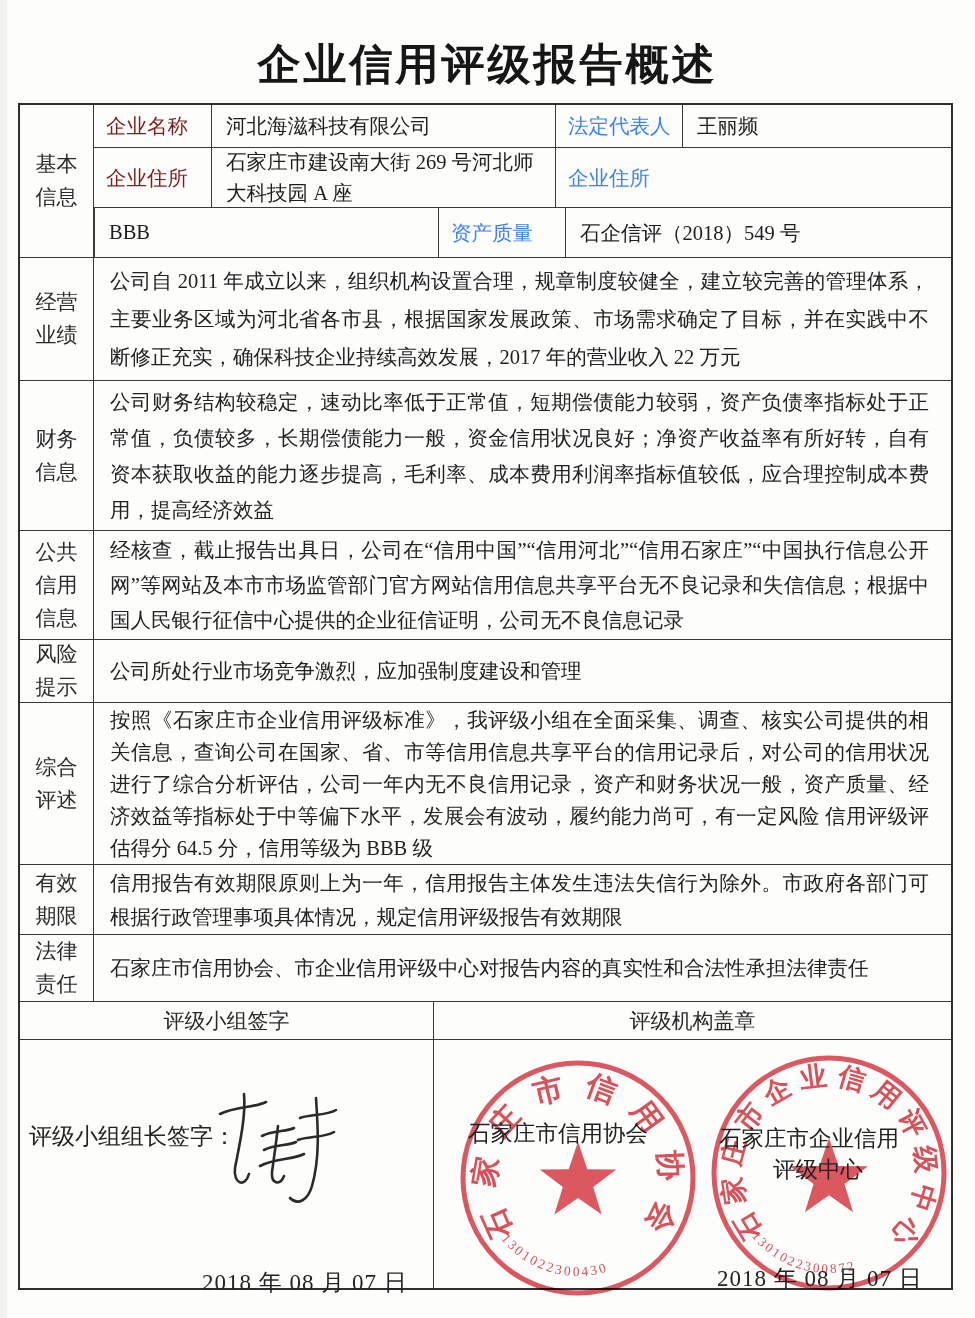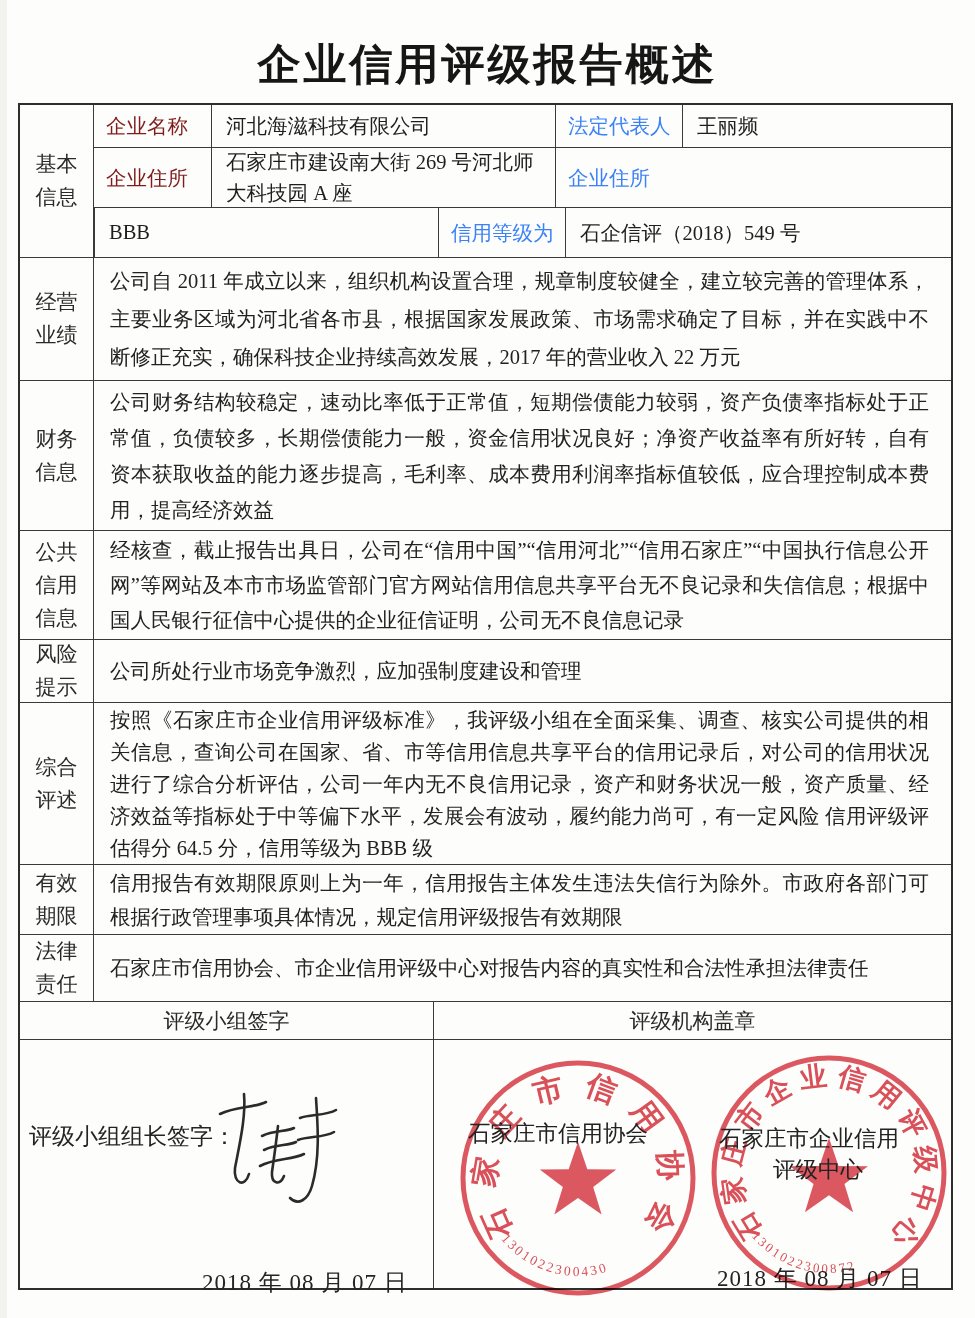--- a/index.html
+++ b/index.html
@@ -88,21 +88,21 @@
           <div class="bk2">法定代表人</div>
           <div class="bv2">王丽频</div>
         </div>
         <div class="brow r2">
           <div class="bk">企业住所</div>
           <div class="bv">石家庄市建设南大街 269 号河北师大科技园 A 座</div>
           <div class="bk2">企业住所</div>
         </div>
         <div class="brow r3">
           <div class="bv">BBB</div>
-          <div class="bk2">信用等级为</div>
+          <div class="bk2">资产质量</div>
           <div class="bv2">石企信评（2018）549 号</div>
         </div>
       </div>
     </div>
 
     <div class="trow s-jy">
       <div class="vlabel">经营
 业绩</div>
       <div class="sect-text">公司自 2011 年成立以来，组织机构设置合理，规章制度较健全，建立较完善的管理体系，主要业务区域为河北省各市县，根据国家发展政策、市场需求确定了目标，并在实践中不断修正充实，确保科技企业持续高效发展，2017 年的营业收入 22 万元</div>
     </div>

